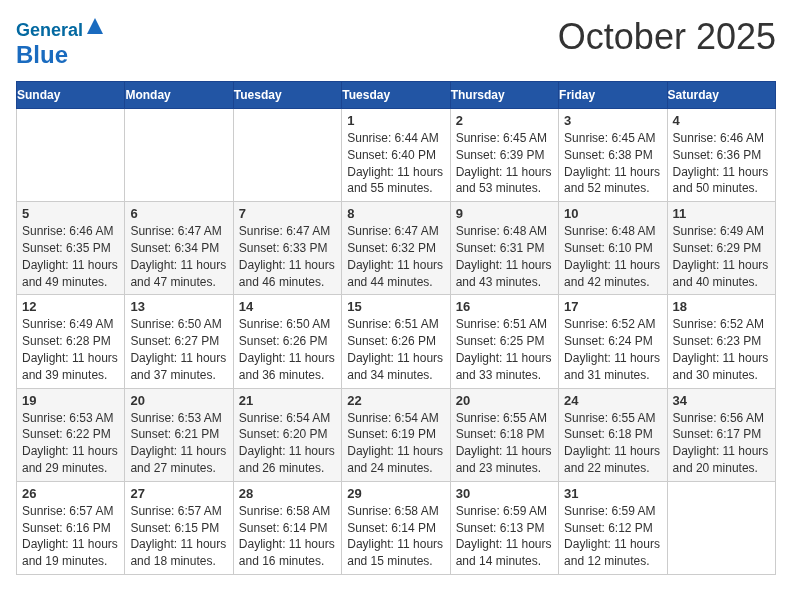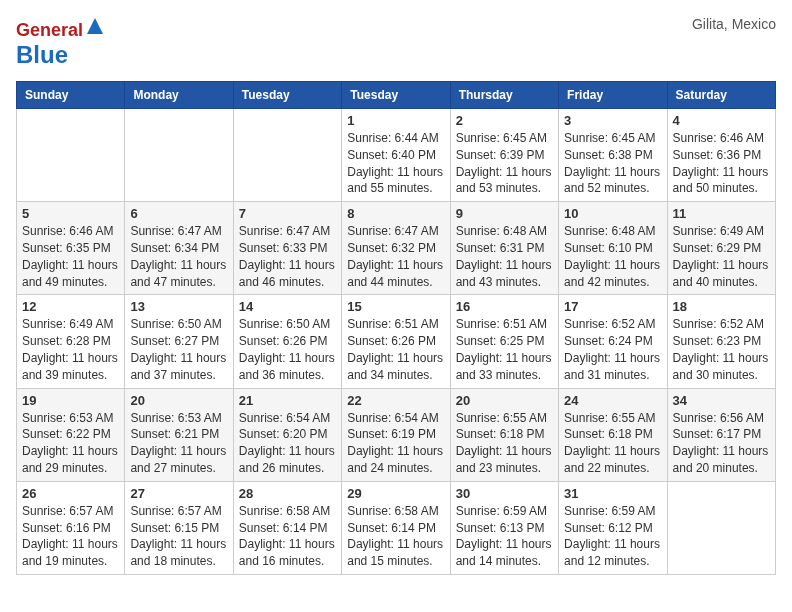--- a/index.html
+++ b/index.html
@@ -16,21 +16,21 @@
       align-items: flex-start;
       margin-bottom: 12px;
     }
     .logo {
       display: flex;
       align-items: center;
     }
     .logo-text-general {
       font-size: 18px;
       font-weight: bold;
-      color: #b91c1c;
+      color: #0369a1;
     }
     .logo-text-blue {
       font-size: 24px;
       font-weight: bold;
       color: #1a6bbf;
     }
     .logo-icon {
       width: 20px;
       height: 20px;
       margin-left: 2px;
@@ -50,21 +50,21 @@
     .calendar {
       width: 100%;
       border-collapse: collapse;
       border: 1px solid #ccc;
     }
     .calendar th {
       background-color: #2255a4;
       color: #fff;
       font-size: 12px;
       font-weight: bold;
-      padding: 6px 8px;
+      padding: 6px 0;
       text-align: left;
       border: 1px solid #1a4490;
     }
     .calendar td {
       vertical-align: top;
       border: 1px solid #ccc;
       padding: 4px 5px;
       width: 108px;
       min-height: 80px;
       font-size: 10px;
@@ -95,21 +95,21 @@
 <div class="header">
   <div class="logo">
     <div>
       <span class="logo-text-general">General</span><svg class="logo-icon" viewBox="0 0 20 20">
           <polygon points="10,2 18,18 2,18" fill="#1a6bbf"></polygon>
         </svg><br>
       <span class="logo-text-blue">Blue</span>
     </div>
   </div>
   <div class="title-block">
-    <div class="location-title">Gilita, Mexico</div>
+    <div class="month-title">October 2025</div>
   </div>
 </div>
 
 <table class="calendar">
   <thead>
     <tr>
     <th>Sunday</th>
         <th>Monday</th>
         <th>Tuesday</th>
         <th>Tuesday</th>

